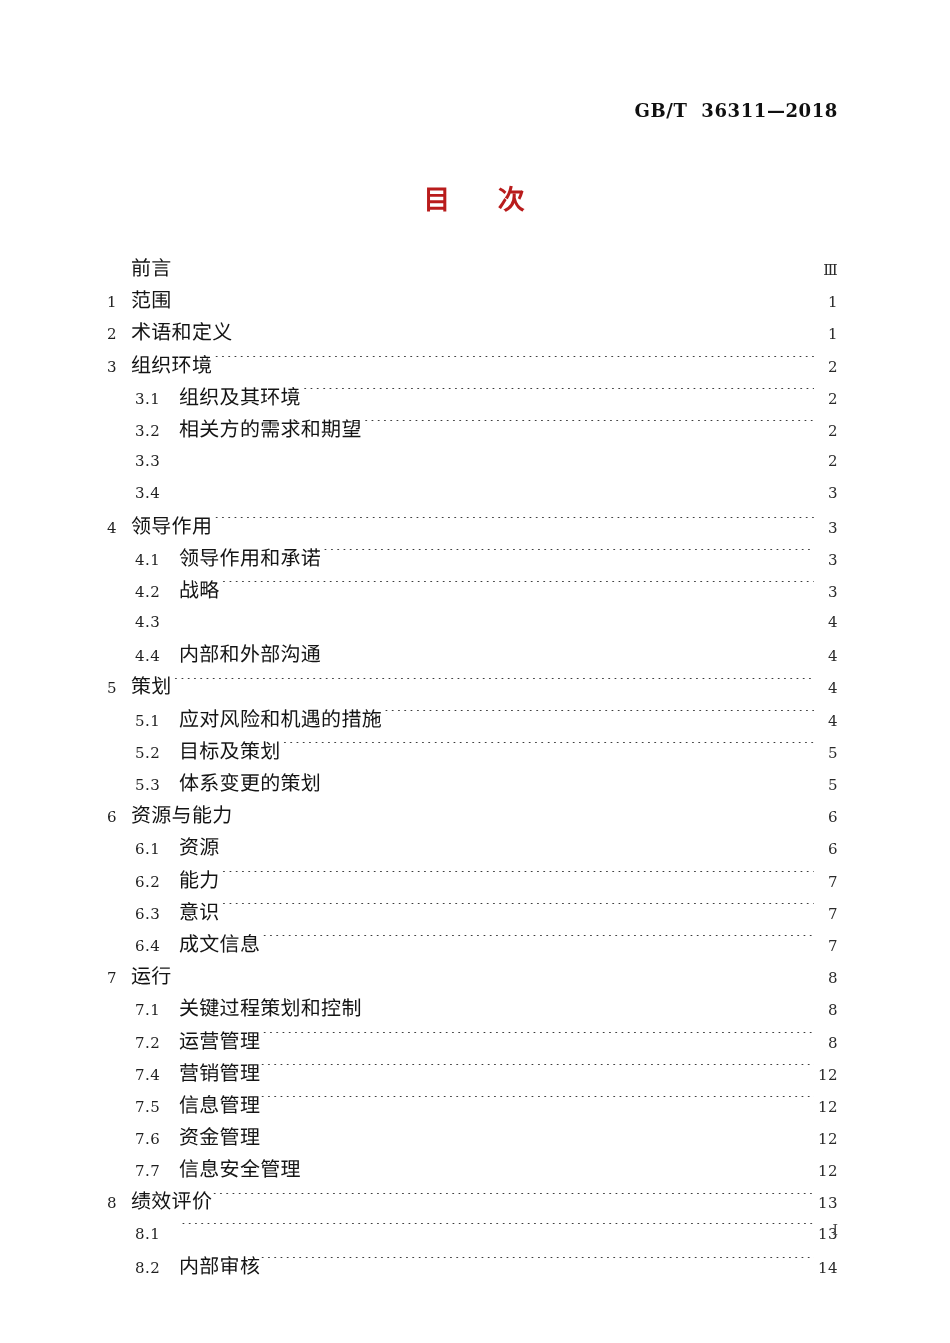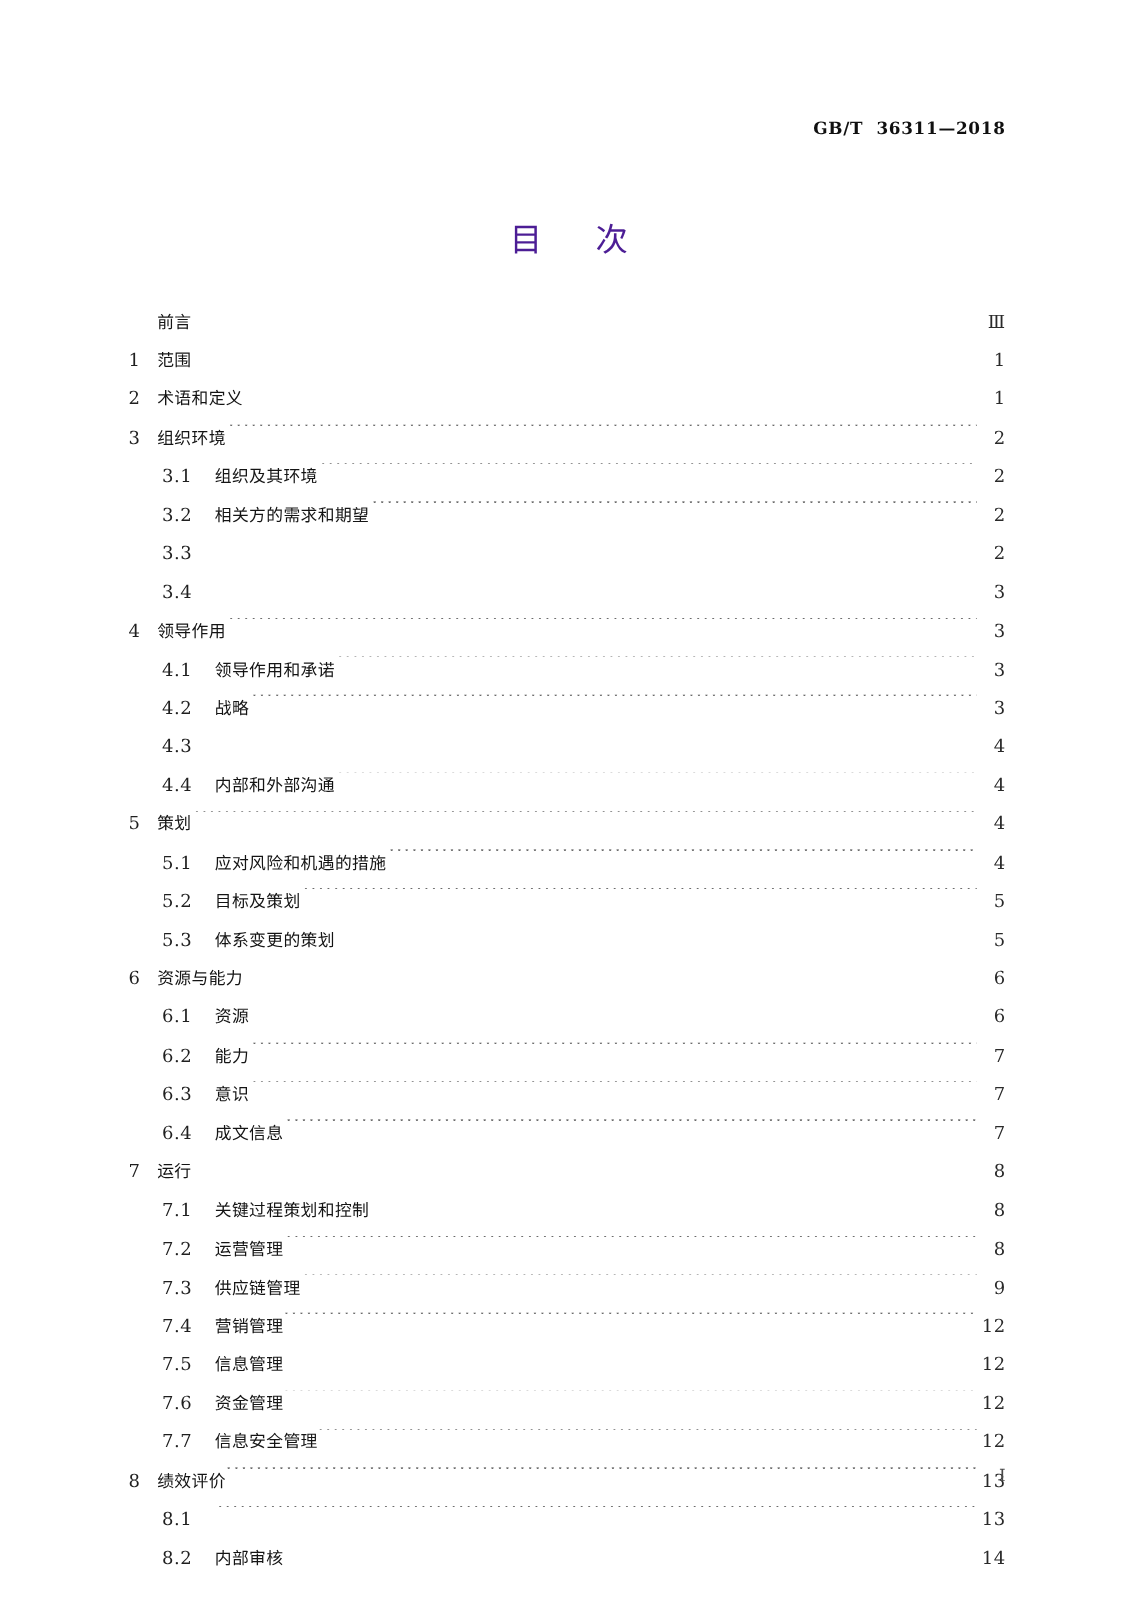--- a/index.html
+++ b/index.html
@@ -30,38 +30,38 @@
     left: 107px;
     right: 112px;
     height: 22px;
     display: flex;
     justify-content: flex-end;
     align-items: baseline;
   }
   .doc-header .std-no {
     font-family: "DejaVu Serif", "Liberation Serif", serif;
     font-weight: 700;
-    font-size: 14px;
+    font-size: 18px;
     letter-spacing: 0.6px;
     color: #101010;
     white-space: pre;
   }
 
   
   .toc-title {
     position: absolute;
     top: 178px;
     left: 0;
     width: 950px;
     text-align: center;
     font-family: "DejaVu Sans", "Liberation Sans", sans-serif;
-    font-weight: 400;
+    font-weight: 700;
     font-size: 27px;
     letter-spacing: 2px;
-    color: #4c1d95;
+    color: #b91c1c;
     white-space: pre;
   }
 
   
   .toc {
     position: absolute;
     top: 252px;
     left: 107px;
     width: 731px;
   }
@@ -91,21 +91,21 @@
   }
   .toc-row.level-2 .num {
     min-width: 44px;
   }
   .num:empty {
     min-width: 0;
   }
 
   .label {
     font-family: "DejaVu Serif", "Liberation Serif", serif;
-    font-size: 14px;
+    font-size: 20px;
     color: #141414;
     flex: 0 0 auto;
     letter-spacing: 0.3px;
   }
 
   .leader {
     flex: 1 1 auto;
     overflow: hidden;
     height: 1em;
     position: relative;
@@ -301,26 +301,20 @@
         <span class="leader"></span>
         <span class="pageno">8</span>
       </div>
       <div class="toc-row level-2">
         <span class="num">7.2</span>
         <span class="label">运营管理</span>
         <span class="leader"></span>
         <span class="pageno">8</span>
       </div>
       <div class="toc-row level-2">
-        <span class="num">7.3</span>
-        <span class="label">供应链管理</span>
-        <span class="leader"></span>
-        <span class="pageno">9</span>
-      </div>
-      <div class="toc-row level-2">
         <span class="num">7.4</span>
         <span class="label">营销管理</span>
         <span class="leader tight"></span>
         <span class="pageno">12</span>
       </div>
       <div class="toc-row level-2">
         <span class="num">7.5</span>
         <span class="label">信息管理</span>
         <span class="leader tight"></span>
         <span class="pageno">12</span>

